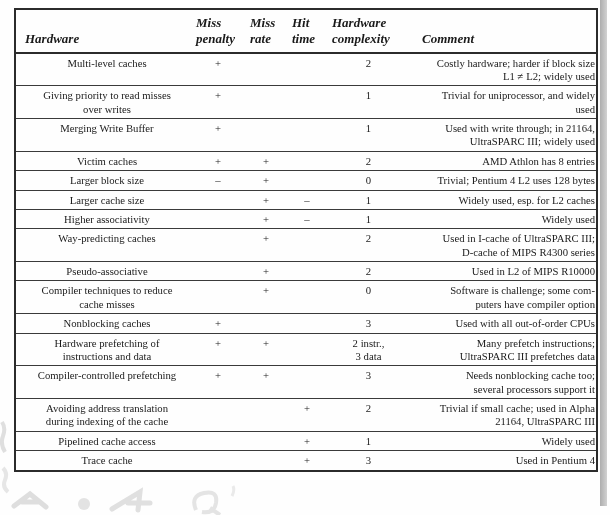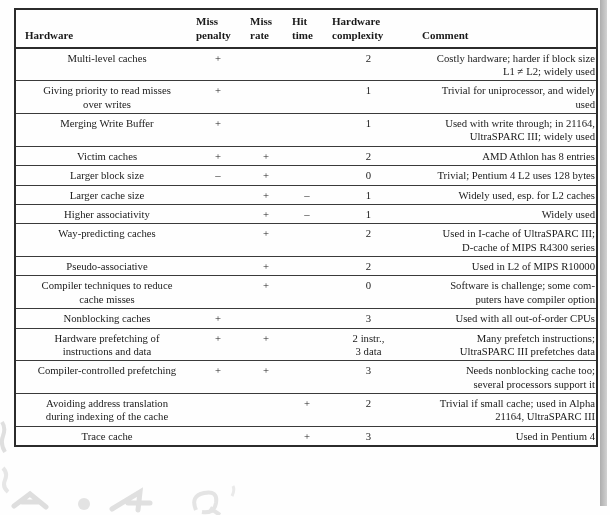--- a/index.html
+++ b/index.html
@@ -53,21 +53,22 @@
   col.c4 { width: 83px; }
   col.c5 { width: 187px; }
 
   thead th {
     font-weight: bold;
     text-align: left;
     vertical-align: bottom;
     white-space: pre-line;
     padding: 5px 2px 4px 5px;
     border-bottom: 2.5px solid #2b2b2b;
-    font-size: 11px;
+    font-size: 13px;
+    font-style: italic;
   }
   thead th.h-tech { padding-left: 9px; }
   thead th.h-comment { padding-left: 12px; }
 
   tbody td {
     vertical-align: top;
     padding: 3px 2px 2px 2px;
     white-space: pre-line;
     border-top: 1.2px solid #3a3a3a;
   }
@@ -241,20 +242,28 @@
       <td class="c-tech">Avoiding address translation
 during indexing of the cache</td>
       <td class="c-mark"></td>
       <td class="c-mark"></td>
       <td class="c-mark">+</td>
       <td class="c-cplx">2</td>
       <td class="c-comment">Trivial if small cache; used in Alpha
 21164, UltraSPARC III</td>
     </tr>
 
+    <tr>
+      <td class="c-tech">Pipelined cache access</td>
+      <td class="c-mark"></td>
+      <td class="c-mark"></td>
+      <td class="c-mark">+</td>
+      <td class="c-cplx">1</td>
+      <td class="c-comment">Widely used</td>
+    </tr>
 
     <tr>
       <td class="c-tech">Trace cache</td>
       <td class="c-mark"></td>
       <td class="c-mark"></td>
       <td class="c-mark">+</td>
       <td class="c-cplx">3</td>
       <td class="c-comment">Used in Pentium 4</td>
     </tr>
   </tbody>

